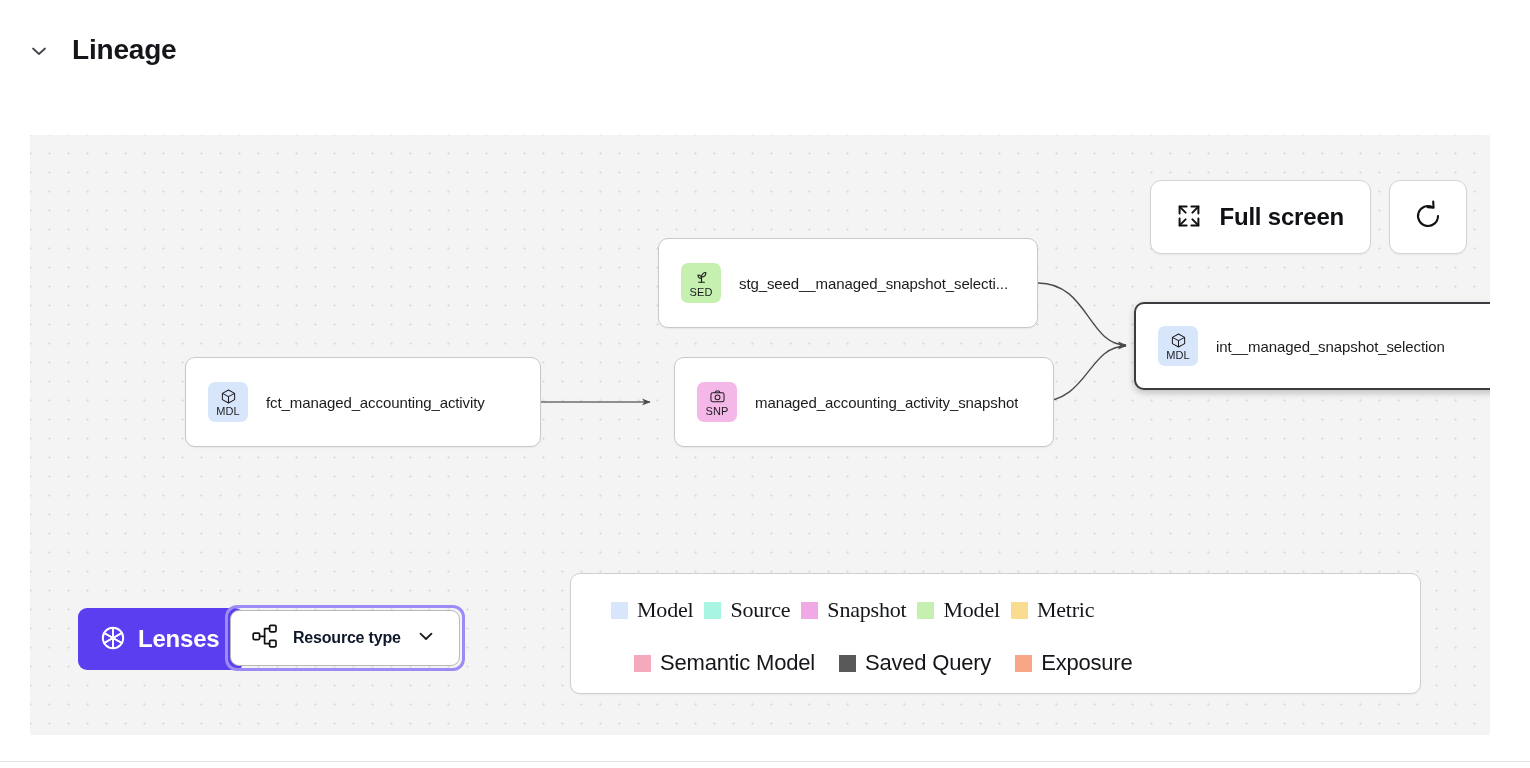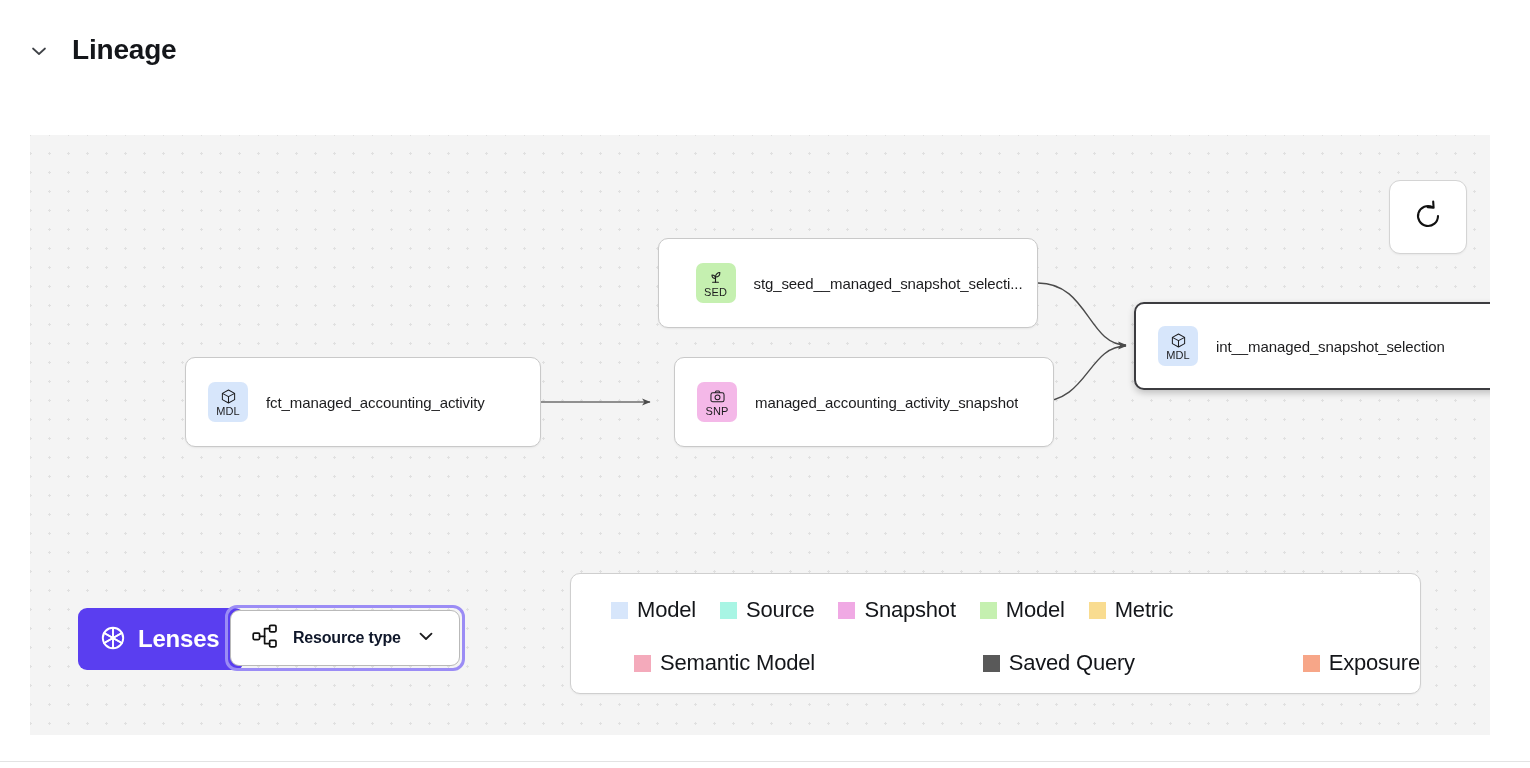--- a/index.html
+++ b/index.html
@@ -80,21 +80,21 @@
   }
   .node-label {
     margin-left: 18px;
     font-size: 15px; color: #1c1c1e;
     white-space: nowrap; overflow: hidden;
     letter-spacing: -0.1px;
   }
 
   
   #node-fct    { left: 155px; top: 222px; width: 356px; height: 90px; }
-  #node-stg    { left: 628px; top: 103px; width: 380px; height: 90px; justify-content: center; }
+  #node-stg    { left: 628px; top: 103px; width: 380px; height: 90px; }
   #node-snp    { left: 644px; top: 222px; width: 380px; height: 90px; }
   #node-int    { left: 1104px; top: 167px; width: 440px; height: 88px; }
 
   
   .canvas-controls {
     position: absolute; right: 23px; top: 45px;
     display: flex; gap: 18px; align-items: flex-start;
   }
   .ctrl-btn {
     background: #ffffff;
@@ -159,22 +159,22 @@
     position: absolute;
     left: 540px; top: 438px;
     width: 851px; height: 121px;
     background: #ffffff;
     border: 1px solid #cfcfcf;
     border-radius: 10px;
     padding: 23px 0 0 40px;
     box-shadow: 0 1px 2px rgba(0,0,0,0.05);
   }
   .legend-row { display: flex; align-items: center; }
-  .legend-row.row1 { gap: 24px; }
-  .legend-row.row2 { gap: 24px; margin-top: 27px; margin-left: 23px; justify-content: space-between; }
+  .legend-row.row1 { gap: 11px; font-family: Liberation Serif, serif; }
+  .legend-row.row2 { gap: 24px; margin-top: 27px; margin-left: 23px; }
   .legend-item { display: flex; align-items: center; gap: 9px; cursor: pointer; }
   .legend-swatch { width: 17px; height: 17px; flex: 0 0 auto; }
   .legend-text {
     font-size: 22px; color: #14161a; letter-spacing: -0.2px;
     white-space: nowrap;
   }
 
   
   .bottom-divider {
     position: absolute; left: 0; top: 761px;
@@ -250,20 +250,33 @@
       <svg width="17" height="17" viewBox="0 0 20 20" fill="none">
         <path d="M10 2.4 L17.2 6.3 V13.7 L10 17.6 L2.8 13.7 V6.3 Z" stroke="#1c1c1e" stroke-width="1.2" stroke-linejoin="round"></path>
         <path d="M2.8 6.3 L10 10.1 L17.2 6.3 M10 10.1 V17.6" stroke="#1c1c1e" stroke-width="1.2" stroke-linejoin="round"></path>
       </svg>
       <span class="badge-text">MDL</span>
     </div>
     <span class="node-label">int__managed_snapshot_selection</span>
   </div>
 
   <div class="canvas-controls">
+    <button class="ctrl-btn" id="btn-fullscreen">
+      <span>
+        <svg width="32" height="32" viewBox="0 0 32 32" fill="none">
+          <path d="M13.6 6.6 H6.6 V13.6" stroke="#111" stroke-width="2" stroke-linecap="round" stroke-linejoin="round"></path>
+          <path d="M18.4 6.6 H25.4 V13.6" stroke="#111" stroke-width="2" stroke-linecap="round" stroke-linejoin="round"></path>
+          <path d="M13.6 25.4 H6.6 V18.4" stroke="#111" stroke-width="2" stroke-linecap="round" stroke-linejoin="round"></path>
+          <path d="M18.4 25.4 H25.4 V18.4" stroke="#111" stroke-width="2" stroke-linecap="round" stroke-linejoin="round"></path>
+          <path d="M6.6 6.6 L12.6 12.6 M25.4 6.6 L19.4 12.6
+                   M6.6 25.4 L12.6 19.4 M25.4 25.4 L19.4 19.4" stroke="#111" stroke-width="2" stroke-linecap="round"></path>
+        </svg>
+      </span>
+      <span class="ctrl-label">Full screen</span>
+    </button>
     <button class="ctrl-btn" id="btn-refresh">
       <span>
         <svg width="34" height="34" viewBox="0 0 34 34" fill="none">
           <path d="M27 17 A10 10 0 1 1 21.6 8.1" stroke="#111" stroke-width="2.1" stroke-linecap="round" fill="none"></path>
           <path d="M22.2 2.6 L22.6 8.8 L16.6 8.2" stroke="#111" stroke-width="2.1" stroke-linecap="round" stroke-linejoin="round" fill="none"></path>
         </svg>
       </span>
     </button>
   </div>
 

